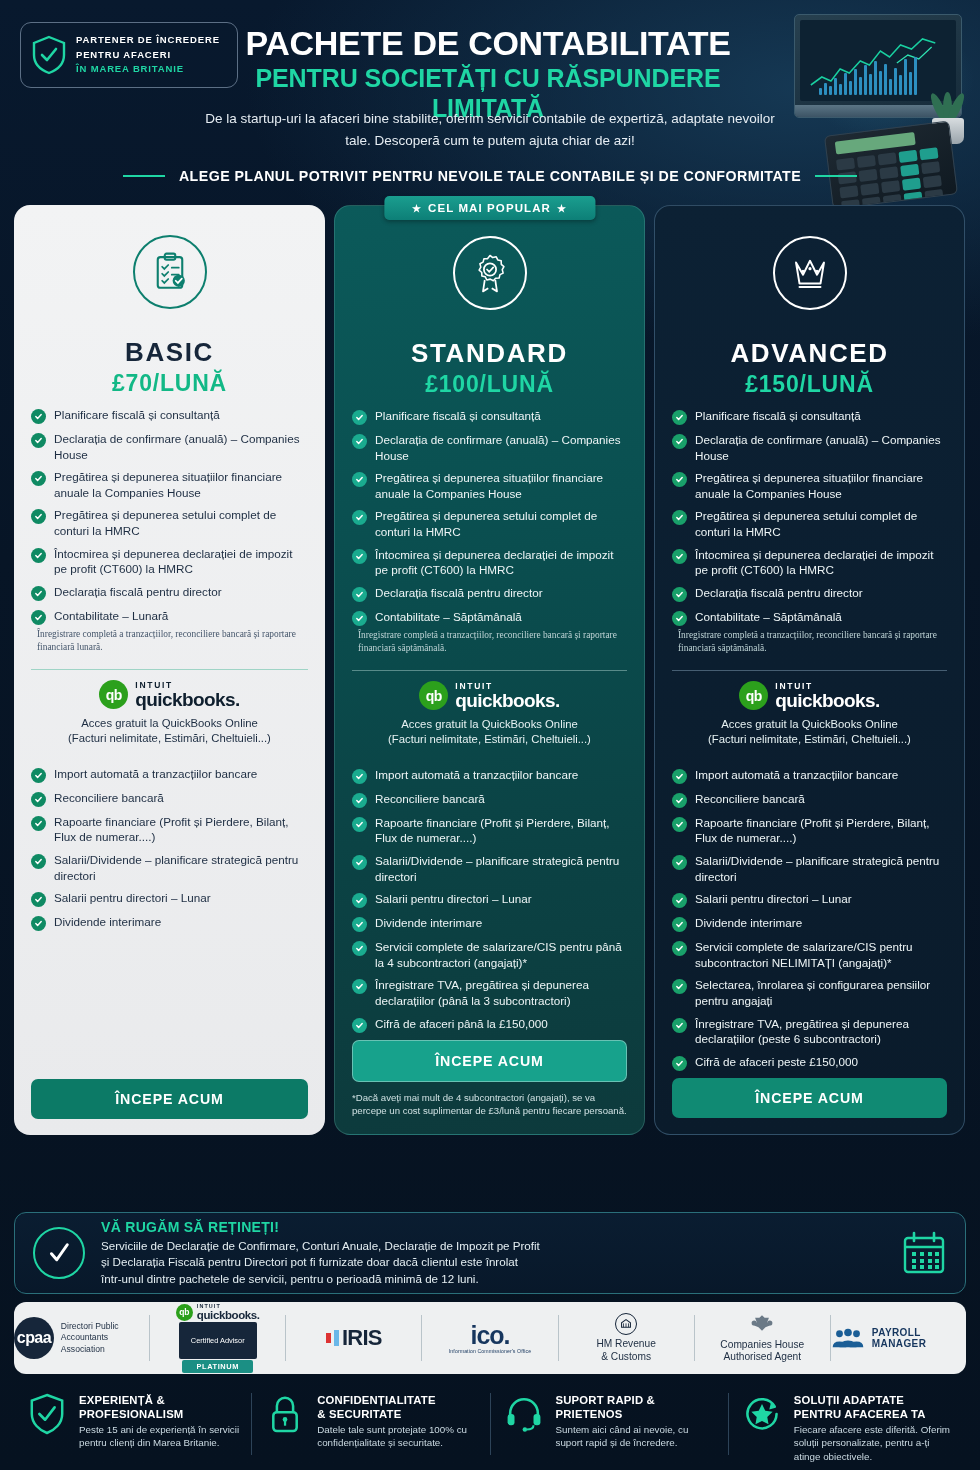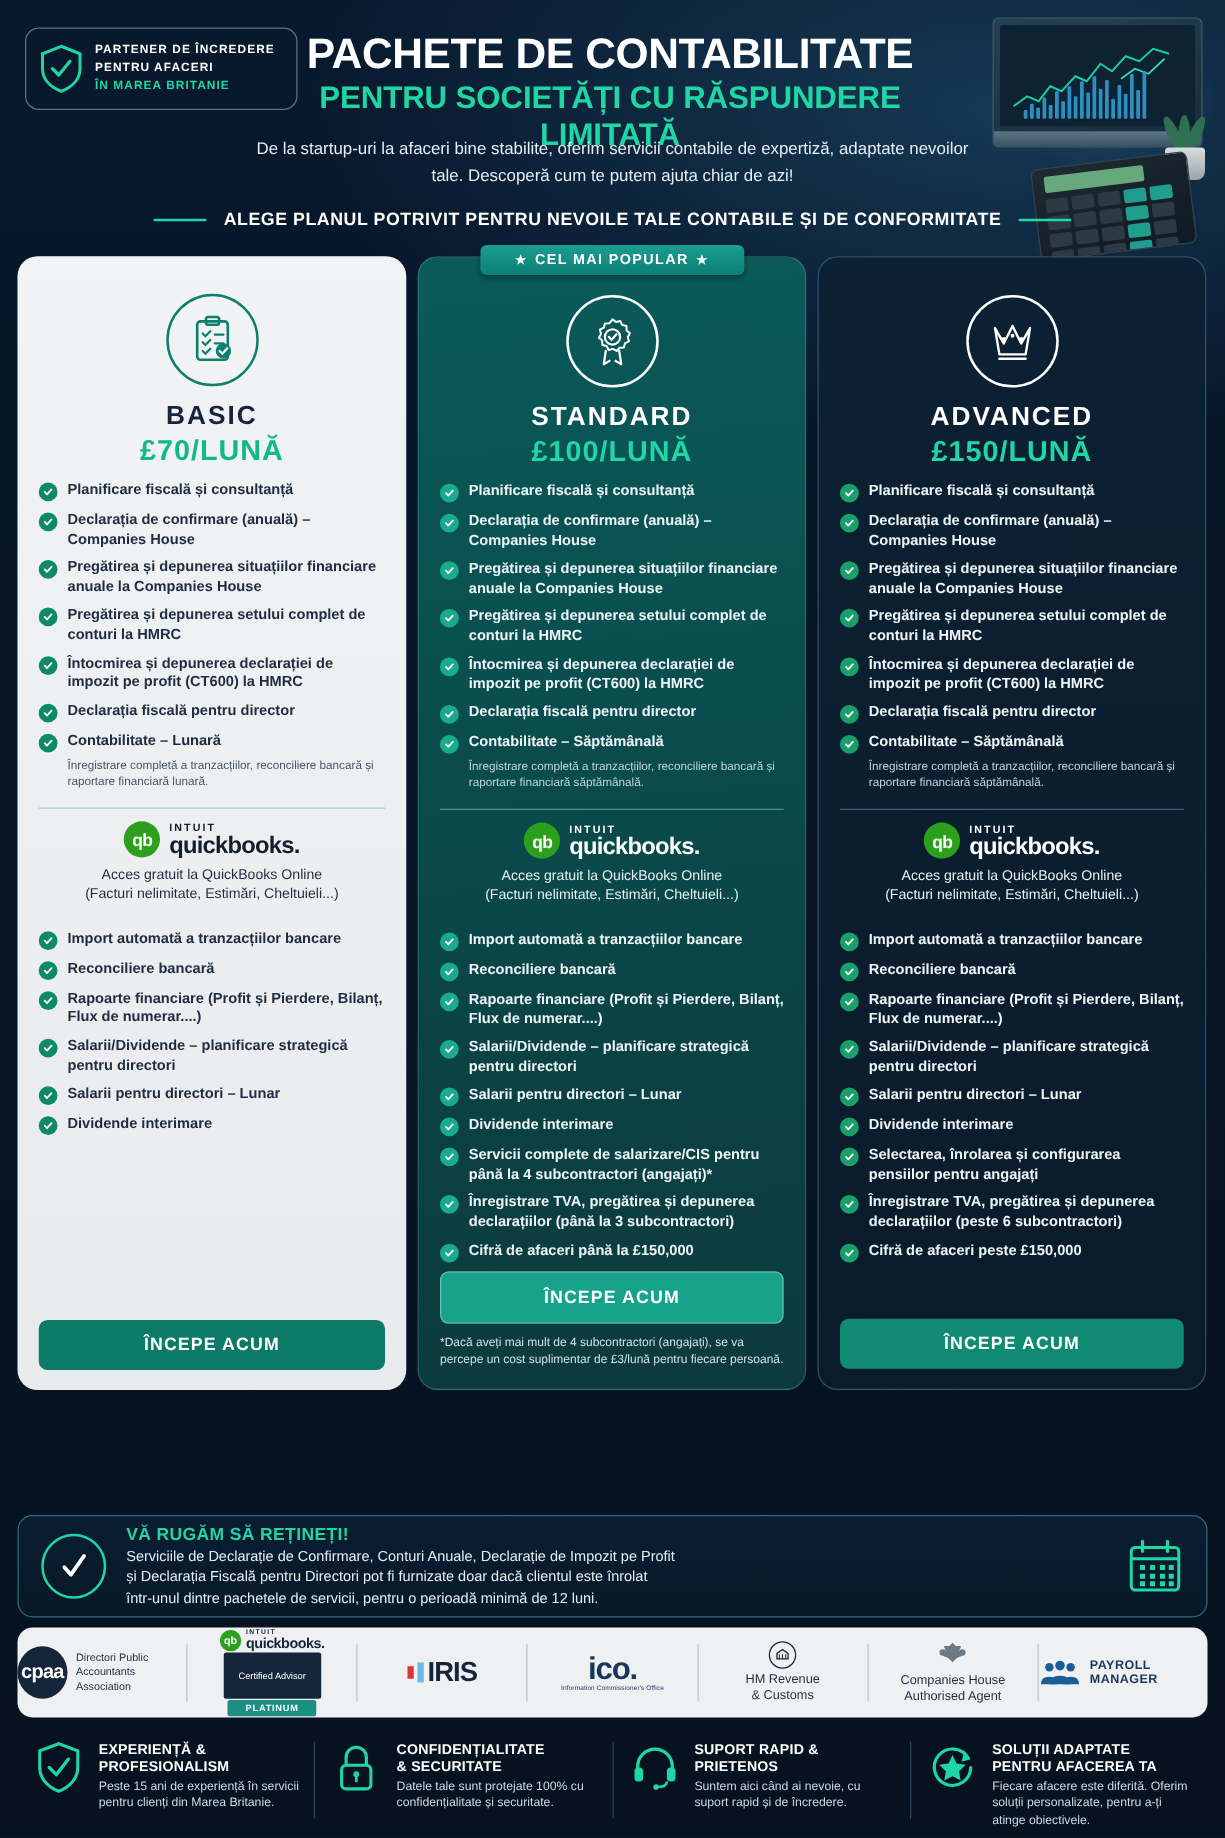--- a/index.html
+++ b/index.html
@@ -80,37 +80,37 @@
     letter-spacing:1.1px; padding:6px 22px; border-radius:5px; white-space:nowrap;
     box-shadow:0 2px 4px rgba(0,0,0,.3); }
   .ribbon .st { color:#fff; font-size:10px; margin:0 6px; }
 
   .plan-icon { width:74px; height:74px; margin:12px auto 0; border-radius:50%;
     display:flex; align-items:center; justify-content:center; }
   .card.basic .plan-icon { border:2px solid #0d7f6e; }
   .card.standard .plan-icon { border:2px solid #ffffff; }
   .card.advanced .plan-icon { border:2px solid #ffffff; }
 
-  .plan-name { text-align:center; font-size:21px; font-weight:800; letter-spacing:1.6px; margin-top:12px; }
+  .plan-name { text-align:center; font-size:26px; font-weight:800; letter-spacing:1.6px; margin-top:28px; }
   .card.basic .plan-name { color:#16263a; }
   .plan-price { text-align:center; font-size:23px; font-weight:800; letter-spacing:.8px; margin-top:2px; color:#12b886; }
   .card.standard .plan-price, .card.advanced .plan-price { color:#1fd6a4; }
 
-  ul.feat { list-style:none; margin-top:10px;font-weight:bold; }
+  ul.feat { list-style:none; margin-top:10px; }
   ul.feat li { display:flex; gap:8px; align-items:flex-start; margin-bottom:7px; }
   ul.feat li .ck { flex:0 0 auto; width:15px; height:15px; border-radius:50%; margin-top:2px;
      display:flex; align-items:center; justify-content:center; }
   .card.basic .ck { background:#0f8a63; }
   .card.standard .ck { background:#1aab8f; }
   .card.advanced .ck { background:#19a06a; }
   .ck svg { width:9px; height:9px; }
   ul.feat li .ftx { font-size:11.7px; line-height:15.6px; }
   .card.basic .ftx { color:#1d2d42; }
   .card.standard .ftx, .card.advanced .ftx { color:#eef5f6; }
-  .subnote { font-size:9.4px; line-height:13px; margin:-4px 0 8px 23px; }
+  .subnote { font-size:9.4px; line-height:13px; margin:-4px 0 8px 6px;font-family:Liberation Serif, serif; }
   .card.basic .subnote { color:#45566b; }
   .card.standard .subnote, .card.advanced .subnote { color:#bfd4d6; }
 
   .divider { height:1px; margin:7px 0 10px; }
   .card.basic .divider { background:#9fd4c6; }
   .card.standard .divider { background:rgba(185,220,216,.45); }
   .card.advanced .divider { background:rgba(160,190,215,.4); }
 
   .qb { display:flex; align-items:center; justify-content:center; gap:7px; margin-bottom:6px; }
   .qb-dot { width:29px; height:29px; border-radius:50%; background:#2ca01c; display:flex;
@@ -728,20 +728,28 @@
               </svg>
             </span>
             <span class="ftx">Dividende interimare</span>
           </li>
         <li>
             <span class="ck">
               <svg viewBox="0 0 10 10">
                 <path d="M2 5 L4 7.2 L8 2.8" fill="none" stroke="#fff" stroke-width="1.6" stroke-linecap="round" stroke-linejoin="round"></path>
               </svg>
             </span>
+            <span class="ftx">Servicii complete de salarizare/CIS pentru subcontractori NELIMITAȚI (angajați)*</span>
+          </li>
+        <li>
+            <span class="ck">
+              <svg viewBox="0 0 10 10">
+                <path d="M2 5 L4 7.2 L8 2.8" fill="none" stroke="#fff" stroke-width="1.6" stroke-linecap="round" stroke-linejoin="round"></path>
+              </svg>
+            </span>
             <span class="ftx">Selectarea, înrolarea și configurarea pensiilor pentru angajați</span>
           </li>
         <li>
             <span class="ck">
               <svg viewBox="0 0 10 10">
                 <path d="M2 5 L4 7.2 L8 2.8" fill="none" stroke="#fff" stroke-width="1.6" stroke-linecap="round" stroke-linejoin="round"></path>
               </svg>
             </span>
             <span class="ftx">Înregistrare TVA, pregătirea și depunerea declarațiilor (peste 6 subcontractori)</span>
           </li>

